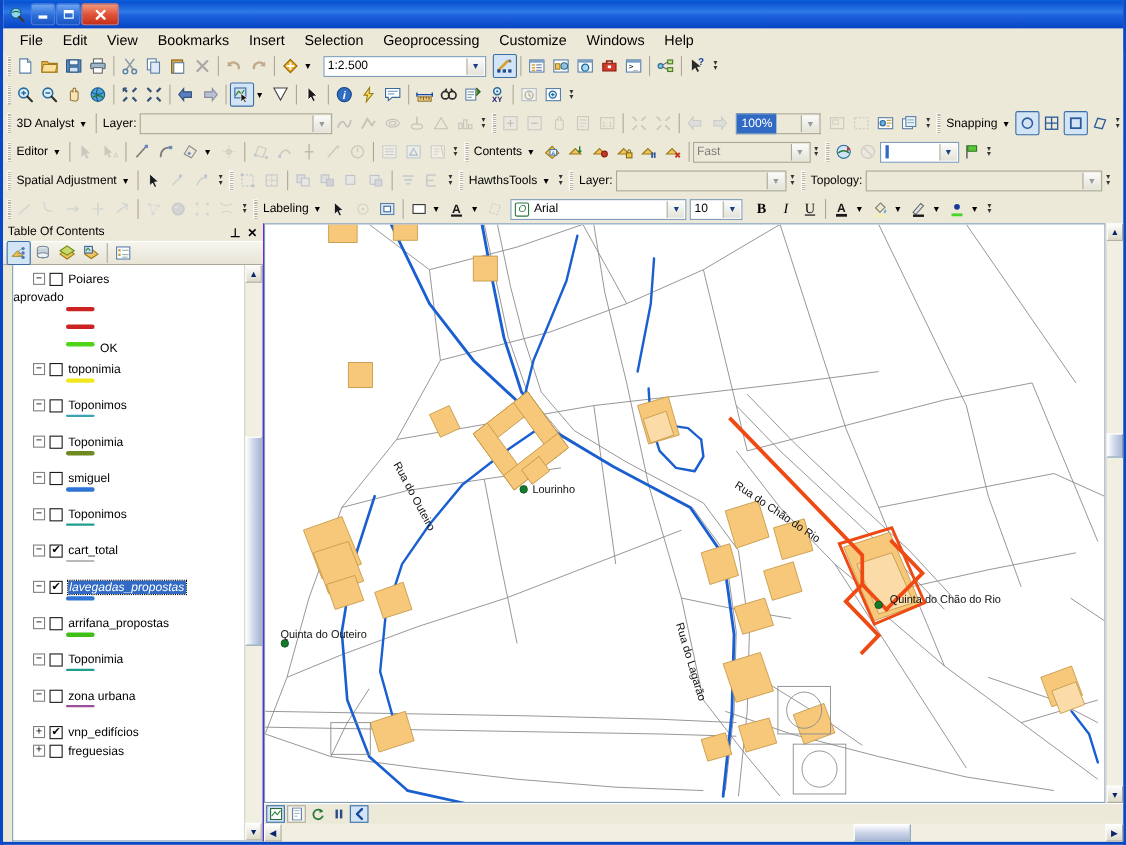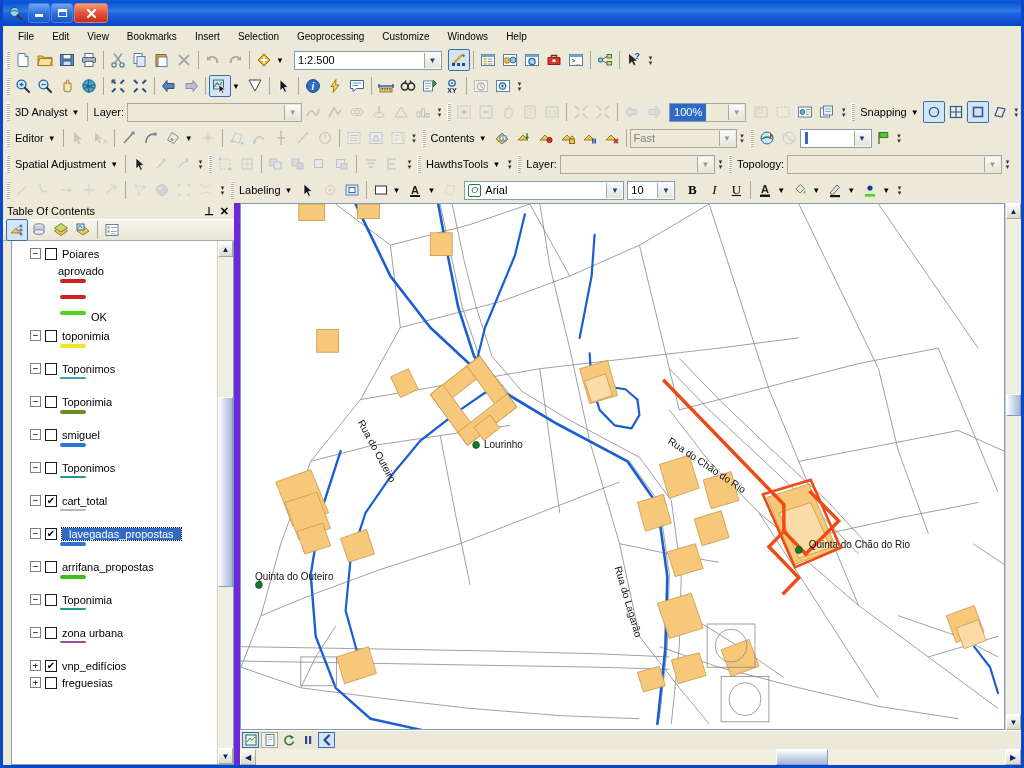--- a/index.html
+++ b/index.html
@@ -53,21 +53,21 @@
   .glyph-max { width:9px; height:8px; border:1px solid #fff; border-top-width:3px; }
 
   
   #menu-bar {
     height: 21px; flex: 0 0 21px;
     background: #ece9d8;
     display: flex; align-items: center;
     border-bottom: 1px solid #ece9d8;
     padding-left: 6px;
   }
-  .menu-item { padding: 8px 9px; font-size: 10px; color: #000; cursor: default; }
+  .menu-item { padding: 8px 9px; font-size: 13px; color: #000; cursor: default; }
 
   
   #toolbars { flex: 0 0 auto; background: #ece9d8; }
   .tb-row {
     display: flex; align-items: center;
     height: 26px;
     background: #ece9d8;
   }
   .grip {
     width: 4px; height: 18px; margin: 0 2px 0 3px;
@@ -109,21 +109,21 @@
   .combo.flat .arrow { color:#999; }
 
   
   #main { flex: 1 1 auto; display: flex; min-height: 0; background: #ece9d8; }
 
   
   #toc-panel {
     width: 237px; flex: 0 0 237px;
     display: flex; flex-direction: column;
     background: #ece9d8;
-    border-right: 6px solid #6d28d9;
+    border-right: 1px solid #6d28d9;
   }
   #toc-title {
     height: 16px; display: flex; align-items: center;
     font-size: 11px; padding: 0 2px 0 4px;
     background: #ece9d8;
   }
   #toc-title .txt { flex: 1; }
   #toc-title .pin, #toc-title .x { padding: 0 3px; font-size: 11px; font-weight: bold; }
   #toc-toolbar {
     height: 22px; display: flex; align-items: center;
@@ -145,22 +145,22 @@
     display: flex; align-items: center; justify-content: center;
     font-size: 9px; line-height: 9px; color: #000; margin-right: 4px;
     font-family: "DejaVu Sans Mono", monospace;
   }
   .toc-chk {
     width: 12px; height: 12px; border: 1px solid #1a1a1a; background: #fff;
     display: flex; align-items: center; justify-content: center;
     margin-right: 5px; font-size: 10px; line-height: 10px; color: #000;
   }
   .toc-name { font-size: 11px; white-space: nowrap; }
-  .toc-name.selected { background: #316ac5; color: #fff; outline: 1px dotted #000; padding: 0 7px; }
-  .toc-sub { display: flex; align-items: center; height: 17px; padding-left: 46px; font-size: 11px; }
+  .toc-name.selected { background: #316ac5; color: #fff; outline: 1px dotted #000; padding: 0 1px; font-style: italic; }
+  .toc-sub { display: flex; align-items: center; height: 17px; font-size: 11px; }
   .toc-sym { display: flex; align-items: flex-start; height: 16px; padding-left: 48px; }
   .sym-line { width: 26px; height: 4px; border-radius: 2px; }
   .sym-line.thin { height: 2px; }
   .sym-label { font-size: 11px; margin-left: 5px; }
 
   
   .vscroll {
     width: 16px; flex: 0 0 16px;
     background: #f1efe2;
     border-left: 1px solid #d4d0c8;

